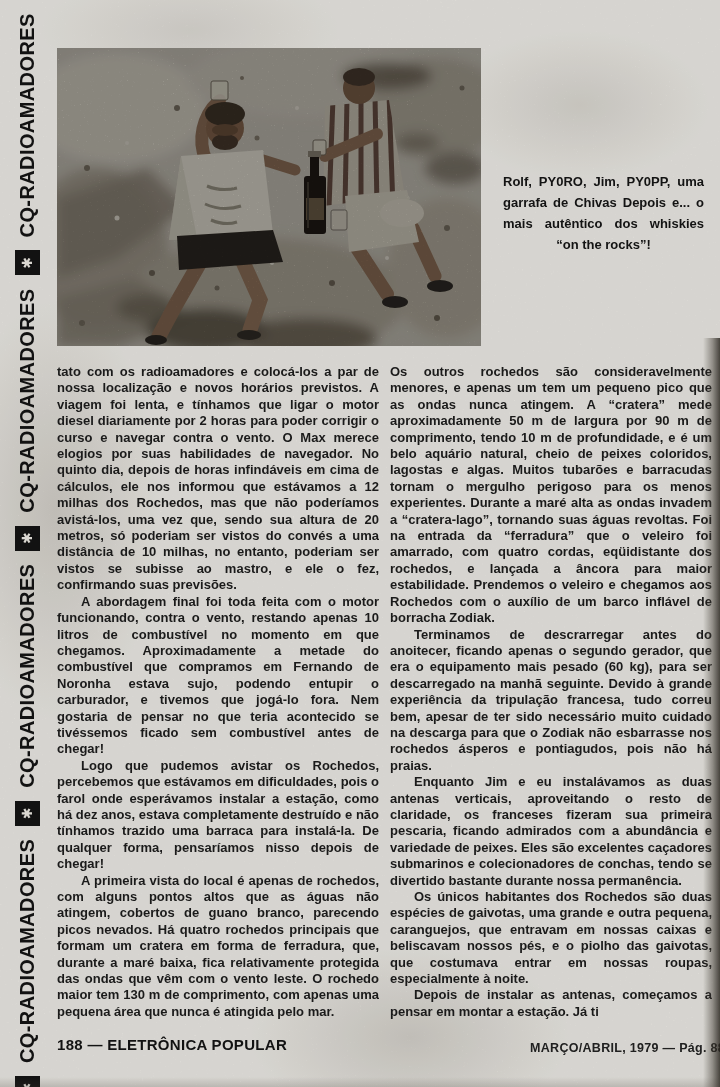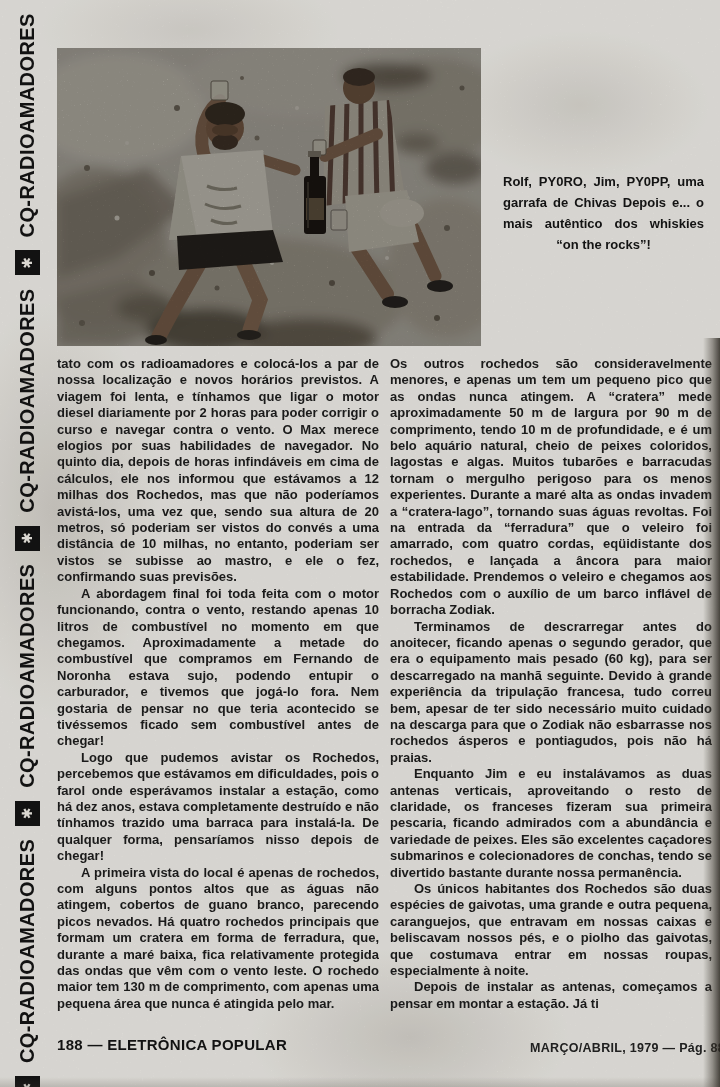--- a/index.html
+++ b/index.html
@@ -32,21 +32,21 @@
   .photo-frame svg{display:block;width:100%;height:100%;}
 
   
   .caption{
     position:absolute;left:503px;top:158px;width:201px;
     font-size:13px;font-weight:bold;line-height:21px;color:#151515;
     text-align:justify;text-align-last:center;
   }
 
   
-  .columns{position:absolute;left:57px;top:356px;width:656px;display:flex;gap:11px;}
+  .columns{position:absolute;left:57px;top:364px;width:656px;display:flex;gap:11px;}
   .col{width:322px;height:670px;overflow:hidden;flex:0 0 auto;}
   .col p{margin:0;font-size:13px;font-weight:bold;line-height:16.4px;text-align:justify;text-indent:24px;color:#1d1d1d;}
   .col p.no-indent{text-indent:0;}
 
   
   .footer-left{position:absolute;left:57px;top:1036px;font-size:15px;font-weight:bold;letter-spacing:.3px;color:#141414;white-space:nowrap;}
   .footer-right{position:absolute;right:-5px;top:1041px;font-size:12.5px;font-weight:bold;letter-spacing:.3px;color:#232323;white-space:nowrap;}
 
   
   .edge-right{position:absolute;right:0;top:338px;height:749px;width:17px;pointer-events:none;

